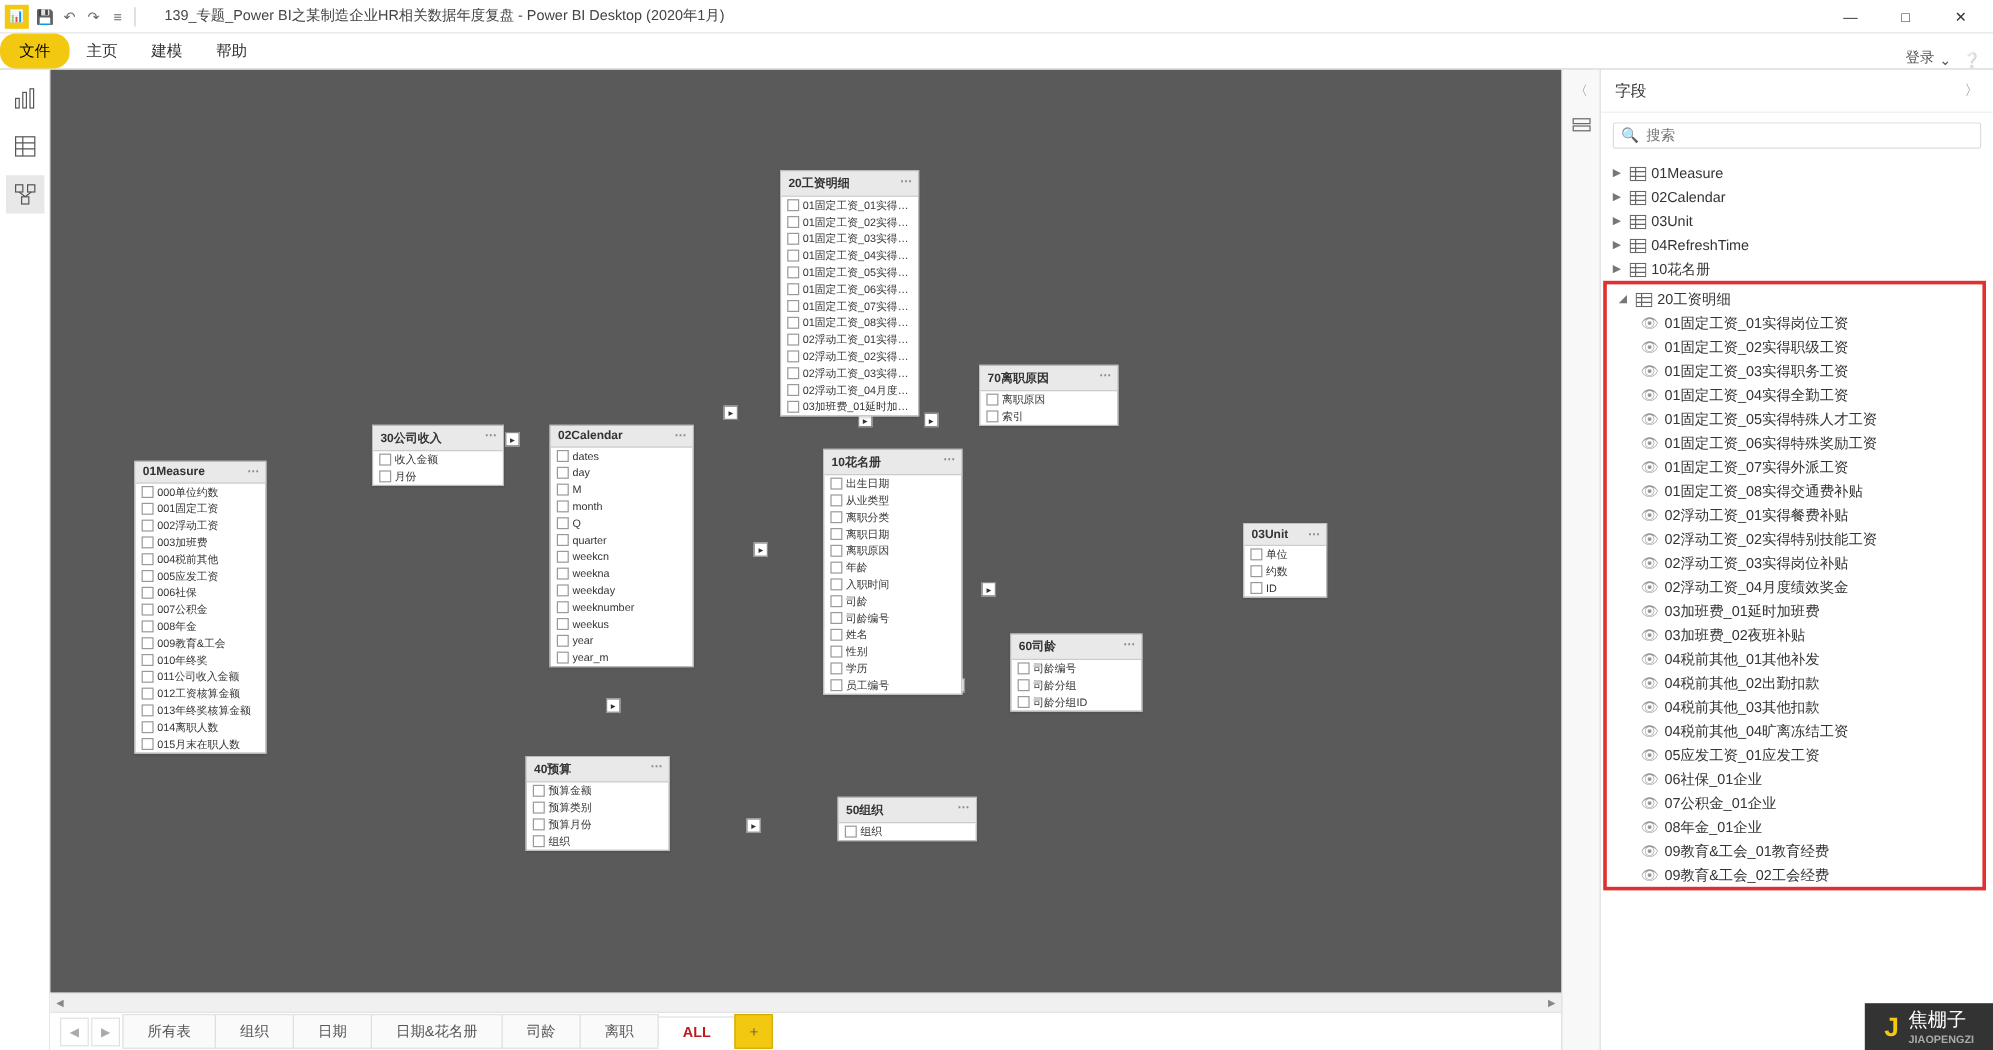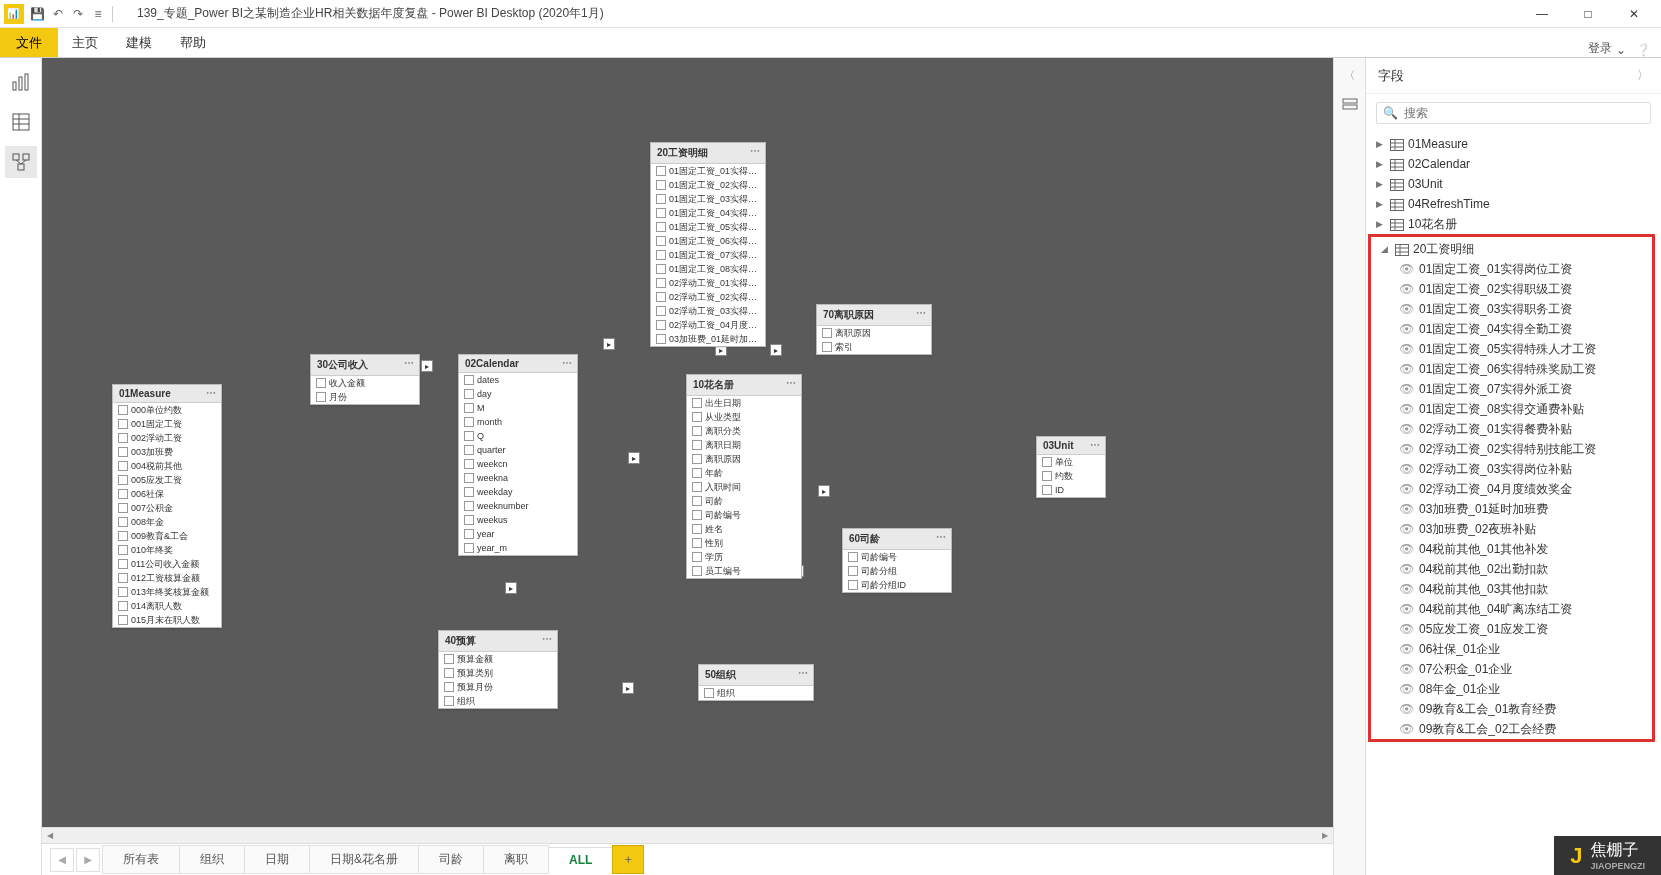--- a/index.html
+++ b/index.html
@@ -9,21 +9,21 @@
 .titlebar { height: 28px; background: #fff; display: flex; align-items: center; padding: 0 4px; font-size: 12px; color: #444; border-bottom: 1px solid #e0e0e0; }
 .titlebar .app-icon { width: 20px; height: 20px; background: #f2c811; display: flex; align-items: center; justify-content: center; font-weight: bold; font-size: 10px; margin-right: 4px; }
 .titlebar .qat-icon { width: 20px; height: 20px; display: flex; align-items: center; justify-content: center; color: #666; font-size: 12px; }
 .titlebar .divider { width: 1px; height: 16px; background: #ccc; margin: 0 4px; }
 .titlebar .doc-title { margin-left: 20px; flex: 1; }
 .titlebar .win-controls { display: flex; }
 .titlebar .win-btn { width: 46px; height: 28px; display: flex; align-items: center; justify-content: center; font-size: 12px; color: #333; }
 
 
 .ribbon { height: 30px; background: #fff; display: flex; align-items: stretch; border-bottom: 1px solid #d0d0d0; font-size: 13px; }
-.ribbon .file-tab { background: #f2c811; color: #000; padding: 0 16px; display: flex; align-items: center; font-size: 13px; }
+.ribbon .file-tab { background: #f2c811; color: #000; padding: 0 16px; display: flex; align-items: center; font-size: 13px; border-radius: 13px; }
 .ribbon .tab { padding: 0 14px; display: flex; align-items: center; color: #333; }
 .ribbon .spacer { flex: 1; }
 .ribbon .login { display: flex; align-items: flex-end; padding: 0 10px; color: #555; font-size: 12px; gap: 4px; }
 
 
 .main { flex: 1; display: flex; overflow: hidden; }
 
 
 .leftnav { width: 42px; background: #fff; border-right: 1px solid #e0e0e0; display: flex; flex-direction: column; align-items: center; padding-top: 8px; gap: 8px; }
 .leftnav .nav-btn { width: 32px; height: 32px; display: flex; align-items: center; justify-content: center; color: #555; }
@@ -44,30 +44,30 @@
 
 
 .hscroll { height: 16px; background: #f0f0f0; border-top: 1px solid #ddd; display: flex; align-items: center; }
 .hscroll .arrow { width: 16px; height: 16px; display: flex; align-items: center; justify-content: center; font-size: 8px; color: #888; }
 .hscroll .track { flex: 1; height: 10px; }
 
 
 .bottom-tabs { height: 32px; background: #fff; border-top: 1px solid #ddd; display: flex; align-items: center; padding-left: 8px; gap: 0; }
 .bottom-tabs .nav-arrow { width: 24px; height: 24px; display: flex; align-items: center; justify-content: center; font-size: 10px; color: #aaa; border: 1px solid #e0e0e0; margin-right: 2px; }
 .bottom-tabs .pg-tab { padding: 5px 20px; border: 1px solid #e0e0e0; font-size: 12px; color: #555; background: #fafafa; margin-right: -1px; }
-.bottom-tabs .pg-tab.active { background: #fff; border-bottom-color: #fff; color: #15803d; font-weight: 600; }
+.bottom-tabs .pg-tab.active { background: #fff; border-bottom-color: #fff; color: #b91c1c; font-weight: 600; }
 .bottom-tabs .pg-tab.highlighted { background: #f2c811; border-color: #d4a800; }
 .bottom-tabs .add-tab { width: 32px; background: #f2c811; text-align: center; padding: 5px 0; }
 
 
 .right-rail { width: 32px; background: #f8f8f8; border-left: 1px solid #ddd; display: flex; flex-direction: column; align-items: center; padding-top: 10px; gap: 14px; }
 .right-rail .rail-icon { width: 18px; height: 18px; color: #666; }
 
 
-.fields-panel { width: 296px; background: #fff; border-left: 1px solid #ddd; display: flex; flex-direction: column; position: relative; }
+.fields-panel { width: 328px; background: #fff; border-left: 1px solid #ddd; display: flex; flex-direction: column; position: relative; }
 .fields-header { height: 36px; display: flex; align-items: center; justify-content: space-between; padding: 0 12px; border-bottom: 1px solid #eee; }
 .fields-header .title { font-size: 13px; color: #333; }
 .fields-header .chevron { font-size: 12px; color: #888; }
 .search-box { margin: 8px 10px; border: 1px solid #ddd; border-radius: 2px; display: flex; align-items: center; padding: 3px 6px; font-size: 12px; color: #888; gap: 6px; }
 .search-box input { border: none; outline: none; flex: 1; font-size: 12px; }
 .fields-tree { flex: 1; overflow-y: auto; padding: 2px 0 8px 0; }
 .tree-item { display: flex; align-items: center; padding: 1px 10px 1px 10px; font-size: 12px; color: #333; gap: 4px; line-height: 18px; }
 .tree-item .exp { width: 10px; font-size: 9px; color: #777; }
 .tree-item .tbl-icon { width: 14px; height: 12px; }
 .tree-item .tbl-icon svg { width: 14px; height: 12px; }

